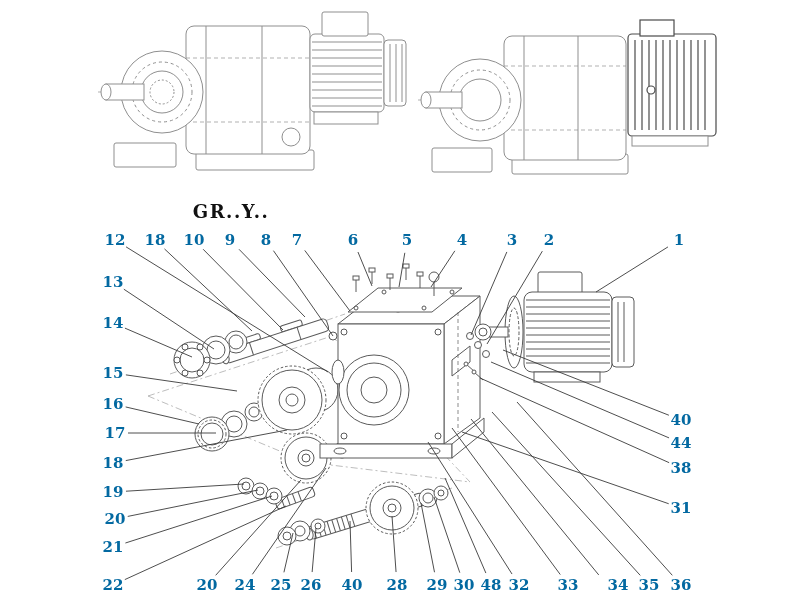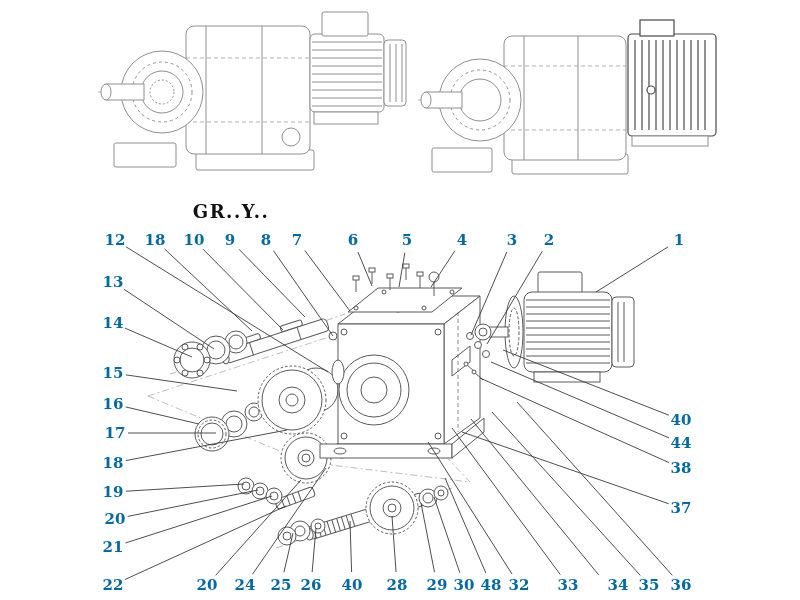--- a/index.html
+++ b/index.html
@@ -380,18 +380,18 @@
       <div class="callout" style="left: 352px; top: 585px;">40</div>
       <div class="callout" style="left: 397px; top: 585px;">28</div>
       <div class="callout" style="left: 437px; top: 585px;">29</div>
       <div class="callout" style="left: 464px; top: 585px;">30</div>
       <div class="callout" style="left: 491px; top: 585px;">48</div>
       <div class="callout" style="left: 519px; top: 585px;">32</div>
       <div class="callout" style="left: 568px; top: 585px;">33</div>
       <div class="callout" style="left: 607px; top: 585px; margin-left: 11px;">34</div>
       <div class="callout" style="left: 649px; top: 585px;">35</div>
       <div class="callout" style="left: 681px; top: 585px;">36</div>
-      <div class="callout" style="left: 681px; top: 508px;">37</div>
+      <div class="callout" style="left: 681px; top: 508px;">31</div>
       <div class="callout" style="left: 681px; top: 468px;">38</div>
       <div class="callout" style="left: 681px; top: 443px;">44</div>
       <div class="callout" style="left: 681px; top: 420px;">40</div>
     </div>
 </div>
 
 </body></html>

